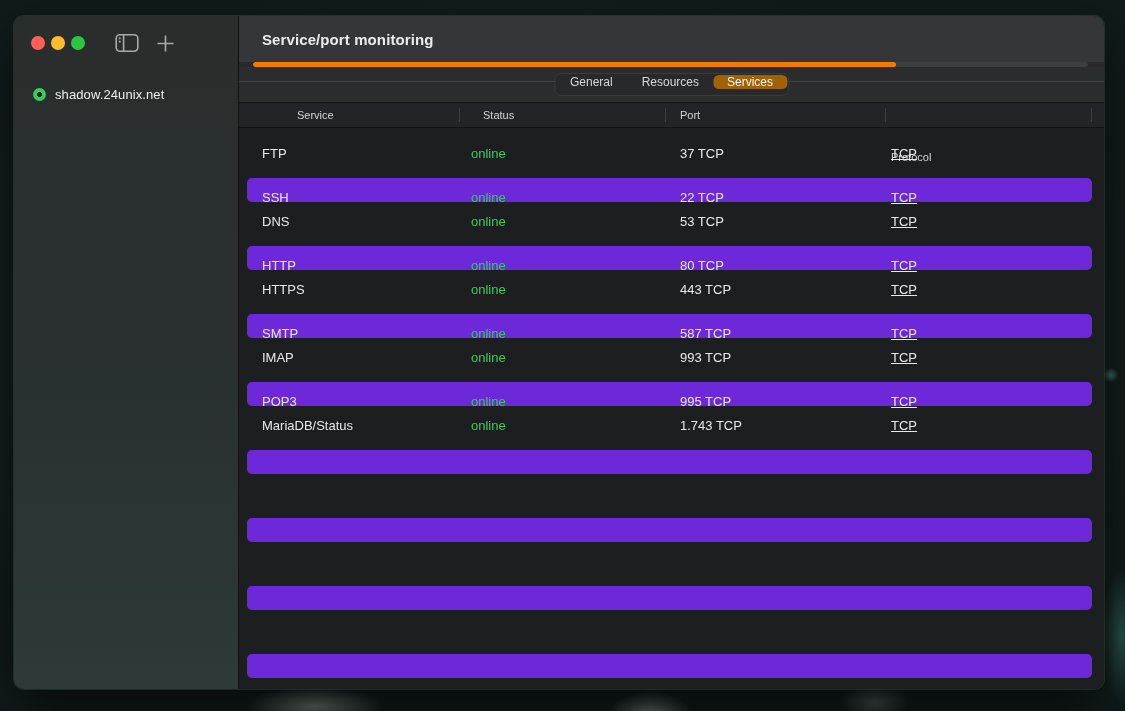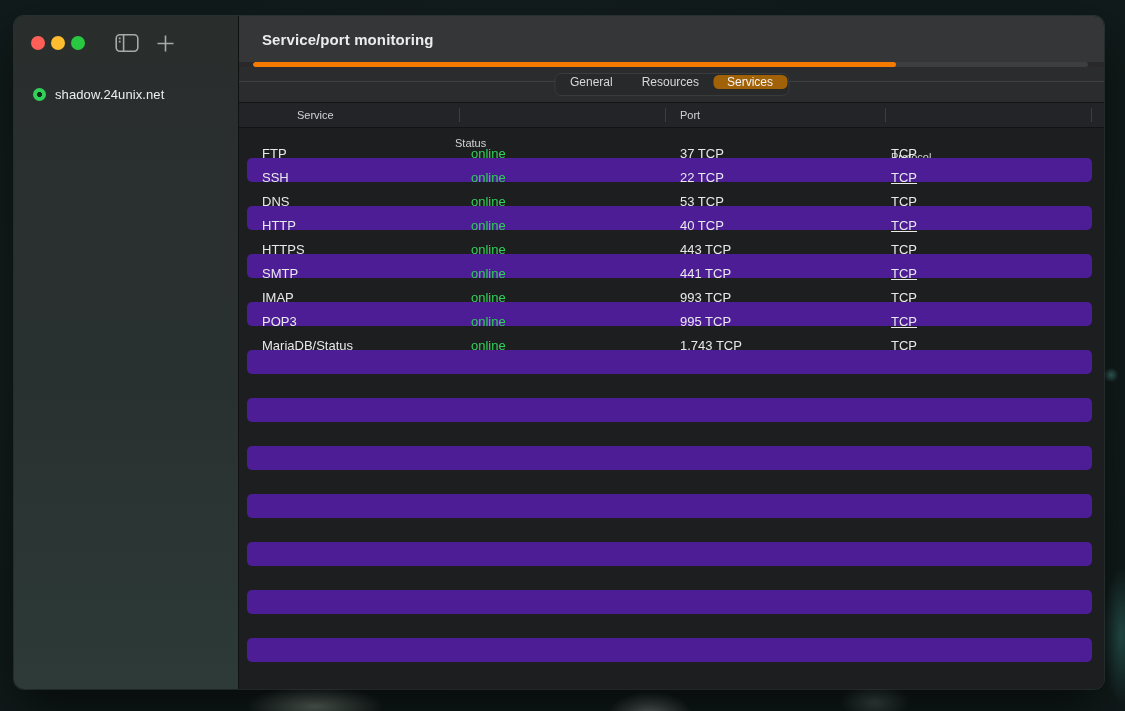--- a/index.html
+++ b/index.html
@@ -60,25 +60,25 @@
   .seg{
     min-width:70px; padding:0 14px; display:flex; align-items:center; justify-content:center;
     font-size:12px; color:#d6d7d8; border-radius:5.5px; white-space:nowrap; cursor:default;
   }
   .seg.active{ background:#a16207; color:#f4f5f6; }
   .seg-div{ width:1px; background:#47484a; margin:4px 0; }
   
   .thead{ height:25px; flex:0 0 25px; background:#232428; position:relative; border-bottom:1px solid #121314; }
   .thead .col{ position:absolute; top:0; line-height:24px; font-size:11px; font-weight:500; color:#d2d3d4; }
   .thead .hsep{ position:absolute; top:5px; width:1px; height:14px; background:#3c3d3f; }
-  .c0{ left:32px;margin-left:26px; } .c1{ left:216px;margin-top:28px; } .c2{ left:441px; } .c3{ left:652px;margin-top:42px; }
+  .c0{ left:32px;margin-left:26px; } .c1{ left:244px; } .c2{ left:441px; } .c3{ left:652px;margin-top:42px; }
   .s0{ left:220px; } .s1{ left:426px; } .s2{ left:646px; } .s3{ left:852px; }
   .tbody{ flex:1; background:#1d1e20; padding-top:6px; overflow:hidden; }
   .trow{ height:24px; margin:0 12px 0 8px; border-radius:5px; position:relative; }
-  .trow.stripe{ background:#4c1d95; }
+  .trow.stripe{ background:#6d28d9;margin-top:20px; }
   .trow .cell{ position:absolute; top:8px; line-height:24px; font-size:13px; color:#e8e9ea; white-space:nowrap; }
   .trow .r0{ left:15px; } .trow .r1{ left:224px; } .trow .r2{ left:433px; } .trow .r3{ left:644px;text-decoration:underline; }
 </style>
 </head>
 <body>
 
 <div class="window">
 
   <aside class="sidebar">
     <div class="sb-header">
@@ -156,33 +156,33 @@
         </div>
         <div class="trow">
           <span class="cell r0">DNS</span>
           <span class="cell r1" style="color: rgb(48, 209, 88);">online</span>
           <span class="cell r2">53 TCP</span>
           <span class="cell r3">TCP</span>
         </div>
         <div class="trow stripe">
           <span class="cell r0">HTTP</span>
           <span class="cell r1" style="color: rgb(48, 209, 88);">online</span>
-          <span class="cell r2">40 TCP</span>
+          <span class="cell r2">80 TCP</span>
           <span class="cell r3">TCP</span>
         </div>
         <div class="trow">
           <span class="cell r0">HTTPS</span>
           <span class="cell r1" style="color: rgb(48, 209, 88);">online</span>
           <span class="cell r2">443 TCP</span>
           <span class="cell r3">TCP</span>
         </div>
         <div class="trow stripe">
           <span class="cell r0">SMTP</span>
           <span class="cell r1" style="color: rgb(48, 209, 88);">online</span>
-          <span class="cell r2">441 TCP</span>
+          <span class="cell r2">587 TCP</span>
           <span class="cell r3">TCP</span>
         </div>
         <div class="trow">
           <span class="cell r0">IMAP</span>
           <span class="cell r1" style="color: rgb(48, 209, 88);">online</span>
           <span class="cell r2">993 TCP</span>
           <span class="cell r3">TCP</span>
         </div>
         <div class="trow stripe">
           <span class="cell r0">POP3</span>

